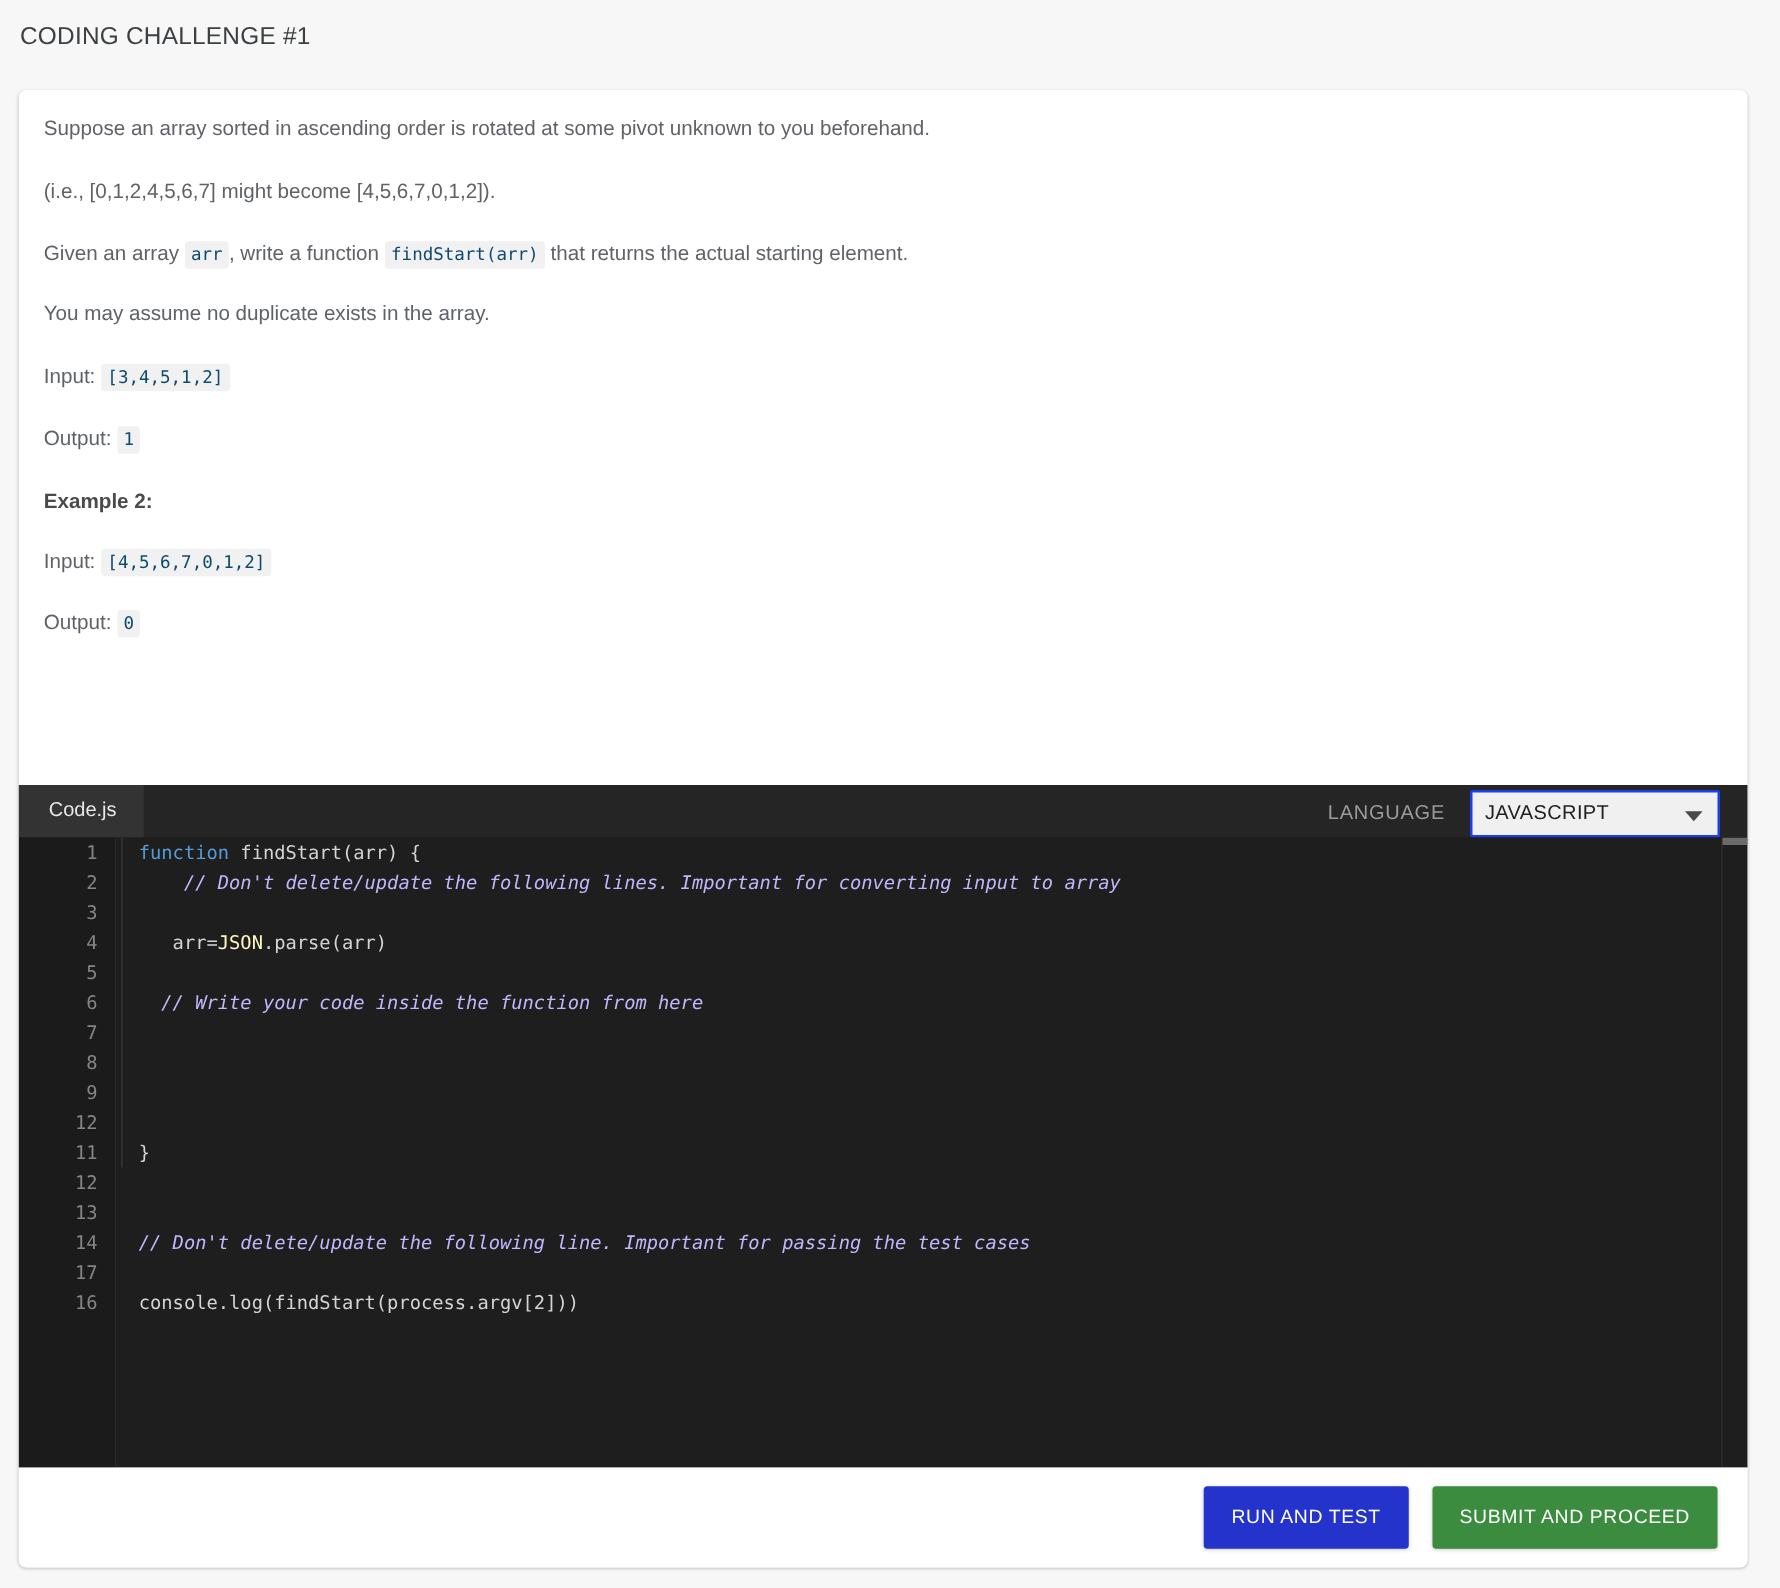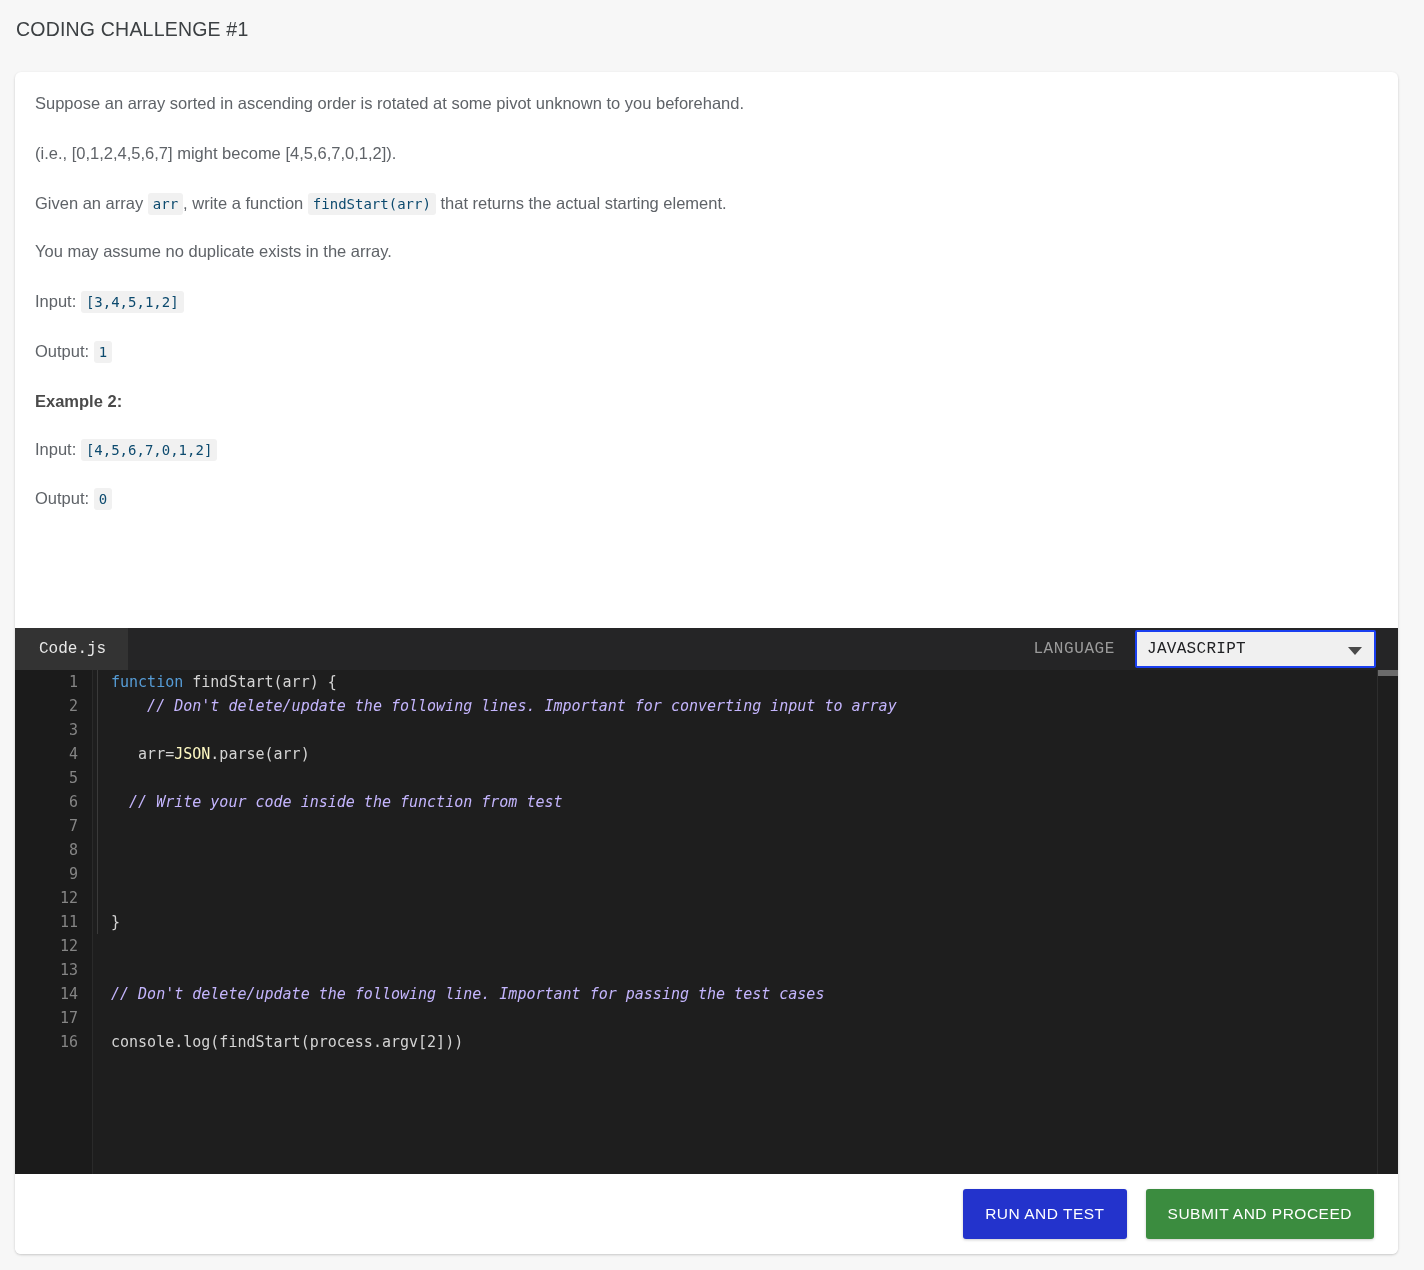--- a/index.html
+++ b/index.html
@@ -79,22 +79,21 @@
     top: 556px;
     width: 1383px;
     height: 546px;
     background: #1e1e1e;
   }
   .editor-header {
     position: relative;
     height: 42px;
     background: #252526;
     display: flex;
-    align-items: center;
-    font-family: Liberation Mono, monospace;
+    align-items: flex-end;
   }
   .file-tab {
     height: 42px;
     background: #333333;
     color: #e8e8e8;
     font-size: 16px;
     display: flex;
     align-items: center;
     padding: 0 22px 0 24px;
   }
@@ -105,21 +104,21 @@
     padding-right: 22px;
   }
   .lang-label {
     color: #9b9b9b;
     font-size: 16px;
     letter-spacing: .6px;
     margin-right: 20px;
   }
   .lang-select {
     position: relative;
-    width: 241px;
+    width: 200px;
     height: 38px;
     background: #f0f0f0;
     border: 2px solid #1a3ff0;
     border-radius: 2px;
     display: flex;
     align-items: center;
     padding: 0 10px;
     color: #202124;
     font-size: 16px;
     letter-spacing: .3px;
@@ -287,21 +286,21 @@
             <div class="ln">17</div>
             <div class="ln">16</div>
           </div>
         <div class="indent-guide"></div>
         <div class="code">
             <div class="cl"><span class="kw">function </span><span>findStart(arr) {</span></div>
             <div class="cl"><span class="cmt">    // Don't delete/update the following lines. Important for converting input to array</span></div>
             <div class="cl"><span></span></div>
             <div class="cl"><span>   arr=</span><span class="cls">JSON</span><span>.parse(arr)</span></div>
             <div class="cl"><span></span></div>
-            <div class="cl"><span class="cmt">  // Write your code inside the function from test</span></div>
+            <div class="cl"><span class="cmt">  // Write your code inside the function from here</span></div>
             <div class="cl"><span></span></div>
             <div class="cl"><span></span></div>
             <div class="cl"><span></span></div>
             <div class="cl"><span></span></div>
             <div class="cl"><span>}</span></div>
             <div class="cl"><span></span></div>
             <div class="cl"><span></span></div>
             <div class="cl"><span class="cmt">// Don't delete/update the following line. Important for passing the test cases</span></div>
             <div class="cl"><span></span></div>
             <div class="cl"><span>console.log(findStart(process.argv[2]))</span></div>

